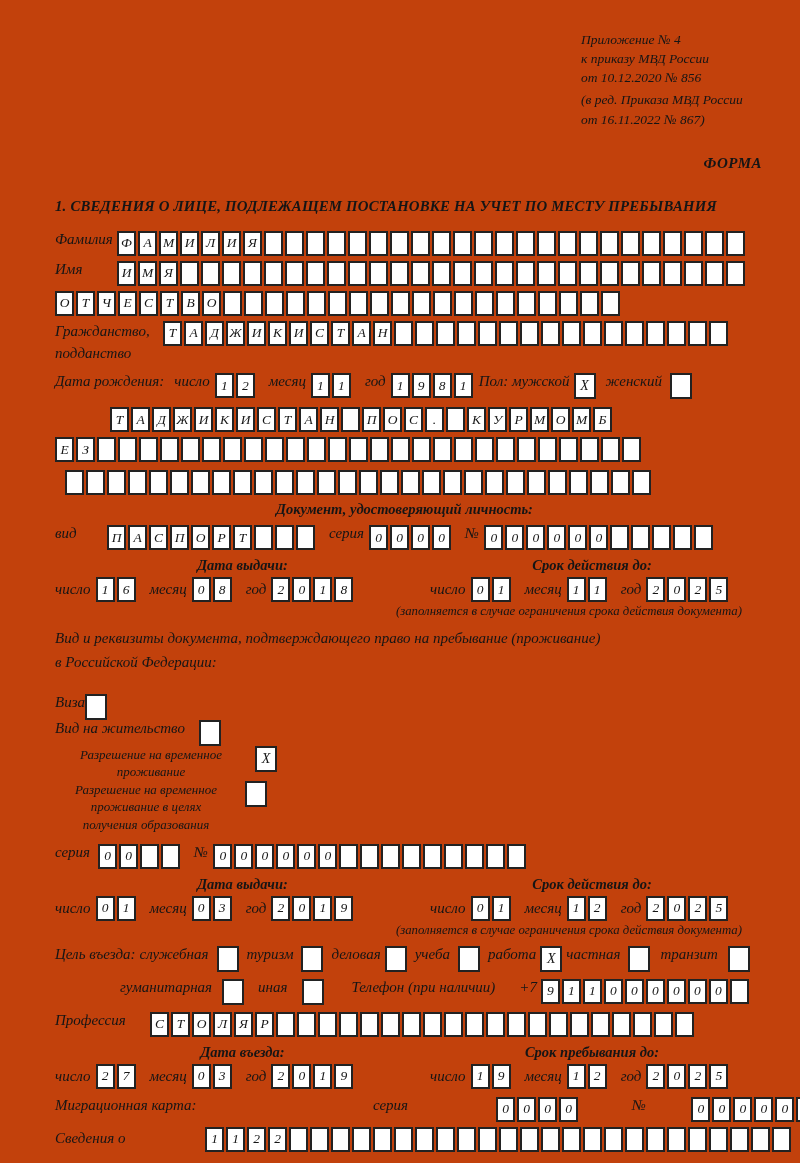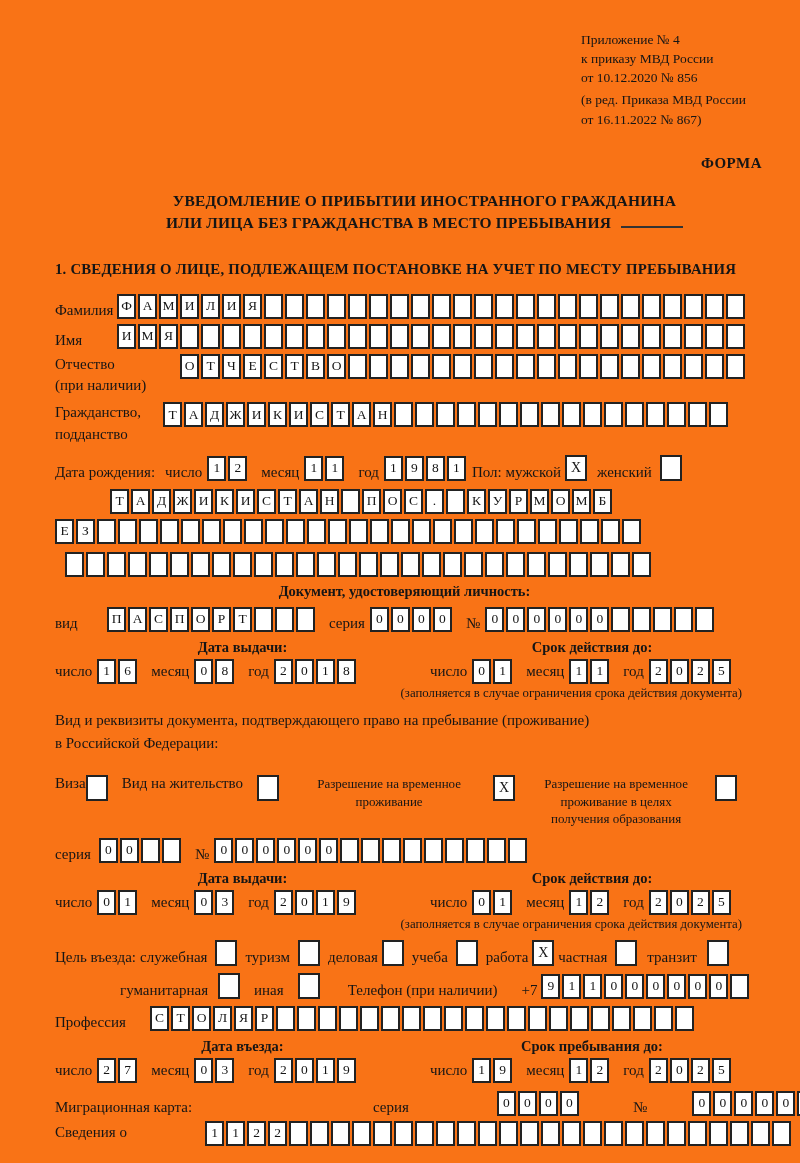--- a/index.html
+++ b/index.html
@@ -1,29 +1,29 @@
 <!DOCTYPE html>
 <html><head>
 <meta charset="utf-8">
 <style>
   html,body{margin:0;padding:0;background:#fff;}
   .page{
     width:800px;height:1163px;box-sizing:border-box;
     padding:30px 6px 10px 55px;
     font-family:"Liberation Serif",serif;color:#151515;
-    position:relative;overflow:hidden;background:#f97316;
+    position:relative;overflow:hidden;background:#c2410c;font-style:italic;
   }
   .hdr-block{width:185px;margin-left:auto;margin-right:28px;font-size:13.5px;line-height:1.42;}
   .hdr-block .ln{display:block;}
   .amend{margin-top:3px;}
   .forma{font-weight:bold;text-align:right;margin:26px 32px 0 0;font-size:15px;letter-spacing:.5px;}
   .title{ text-align:center;font-weight:bold;font-size:15.5px;line-height:1.45;margin-top:18px;letter-spacing:.2px;}
   .title-underline{display:inline-block;width:62px;border-bottom:2px solid #333;height:12px;margin-left:10px;}
   .sec-heading{font-weight:bold;font-size:14.8px;margin-top:26px;margin-bottom:16px;white-space:nowrap;letter-spacing:.2px;}
-  .row{display:flex;align-items:flex-end;margin-bottom:5px;}
+  .row{display:flex;align-items:flex-start;margin-bottom:5px;}
   .row-top{align-items:flex-start;}
   .lbl{font-size:15px;flex:none;}
   .lbl2{font-size:15px;line-height:1.45;flex:none;}
   .cellrow{display:flex;flex:none;}
   .cell{
     flex:none;width:15px;height:21px;border:2px solid #222;margin-right:2px;
     display:inline-flex;align-items:center;justify-content:center;
     font-size:13.5px;background:#fff;
   }
   .checkbox{
@@ -57,24 +57,20 @@
     <span class="ln">к приказу МВД России</span>
     <span class="ln">от 10.12.2020 № 856</span>
     <div class="amend">
       <span class="ln">(в ред. Приказа МВД России</span>
       <span class="ln">от 16.11.2022 № 867)</span>
     </div>
   </div>
 
   <div class="forma">ФОРМА</div>
 
-  <div class="title">
-    <div>УВЕДОМЛЕНИЕ О ПРИБЫТИИ ИНОСТРАННОГО ГРАЖДАНИНА</div>
-    <div><span>ИЛИ ЛИЦА БЕЗ ГРАЖДАНСТВА В МЕСТО ПРЕБЫВАНИЯ</span><span class="title-underline"></span></div>
-  </div>
 
   <div class="sec-heading">1. СВЕДЕНИЯ О ЛИЦЕ, ПОДЛЕЖАЩЕМ ПОСТАНОВКЕ НА УЧЕТ ПО МЕСТУ ПРЕБЫВАНИЯ</div>
 
   <div class="row">
     <span class="lbl" style="width:62px">Фамилия</span>
     <span class="cellrow">
         <span class="cell">Ф</span>
         <span class="cell">А</span>
         <span class="cell">М</span>
         <span class="cell">И</span>
@@ -137,24 +133,20 @@
         <span class="cell"></span>
         <span class="cell"></span>
         <span class="cell"></span>
         <span class="cell"></span>
         <span class="cell"></span>
         <span class="cell"></span>
       </span>
   </div>
 
   <div class="row row-top">
-    <span class="lbl2 left-col" style="width:125px">
-      <span>Отчество</span><br>
-      <span>(при наличии)</span>
-    </span>
     <span class="cellrow">
         <span class="cell">О</span>
         <span class="cell">Т</span>
         <span class="cell">Ч</span>
         <span class="cell">Е</span>
         <span class="cell">С</span>
         <span class="cell">Т</span>
         <span class="cell">В</span>
         <span class="cell">О</span>
         <span class="cell"></span>
@@ -417,21 +409,21 @@
           <span class="cell">2</span>
           <span class="cell">5</span>
         </span>
     </span>
   </div>
   <div class="fine-print">(заполняется в случае ограничения срока действия документа)</div>
 
   <div class="stay-doc-line">Вид и реквизиты документа, подтверждающего право на пребывание (проживание)</div>
   <div class="stay-doc-line" style="margin-bottom:20px;">в Российской Федерации:</div>
 
-  <div class="row row-top" style="margin-bottom:10px;">
+  <div class="row row-top" style="margin-bottom:10px;flex-direction:column;">
     <span class="cb-group">
       <span class="lbl">Виза</span>
       <span class="checkbox"></span>
     </span>
     <span class="gap14"></span>
     <span class="cb-group">
       <span class="lbl">Вид на жительство</span>
       <span class="gap14"></span>
       <span class="checkbox"></span>
     </span>

